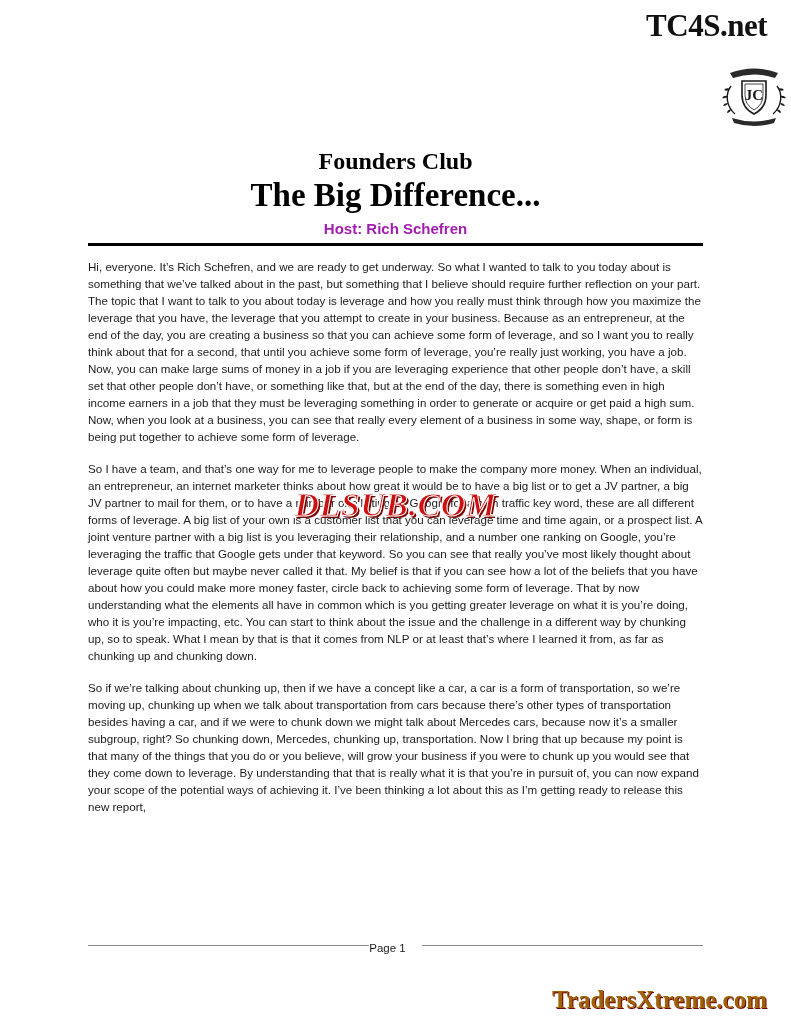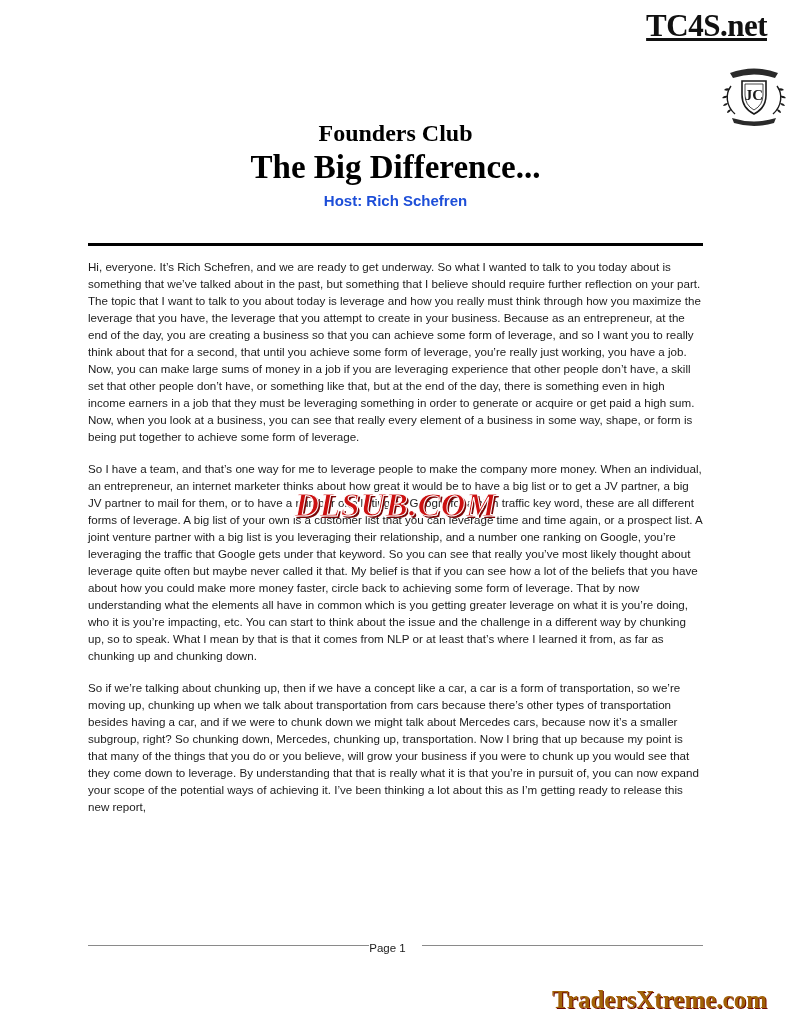--- a/index.html
+++ b/index.html
@@ -24,42 +24,41 @@
   
   .brand-top {
     position: absolute;
     top: 8px;
     right: 24px;
     font-family: "Liberation Serif", serif;
     font-weight: bold;
     font-size: 31px;
     color: #111111;
     letter-spacing: -0.5px;
-    text-decoration: underline;
   }
 
   
   .crest-wrap {
     position: absolute;
     top: 56px;
     left: 0;
     right: 0;
     display: flex;
     justify-content: flex-end;
   }
   .crest {
     width: 74px;
     height: 74px;
     position: relative;
   }
   .crest svg { display: block; }
 
   .title-block {
     position: absolute;
-    top: 120px;
+    top: 148px;
     left: 0;
     right: 0;
     text-align: center;
   }
   .club-name {
     font-family: "Liberation Serif", serif;
     font-weight: bold;
     font-size: 24px;
     color: #000;
     letter-spacing: 0px;
@@ -70,21 +69,21 @@
     font-family: "Liberation Serif", serif;
     font-weight: bold;
     font-size: 33px;
     color: #000;
     margin: 0 0 6px 0;
   }
   .host-line {
     font-family: "Liberation Sans", sans-serif;
     font-weight: bold;
     font-size: 15px;
-    color: #1d4ed8;
+    color: #a21caf;
     margin: 1px;
   }
 
   .rule {
     position: absolute;
     top: 243px;
     left: 88px;
     right: 88px;
     height: 3px;
     background: #000000;

